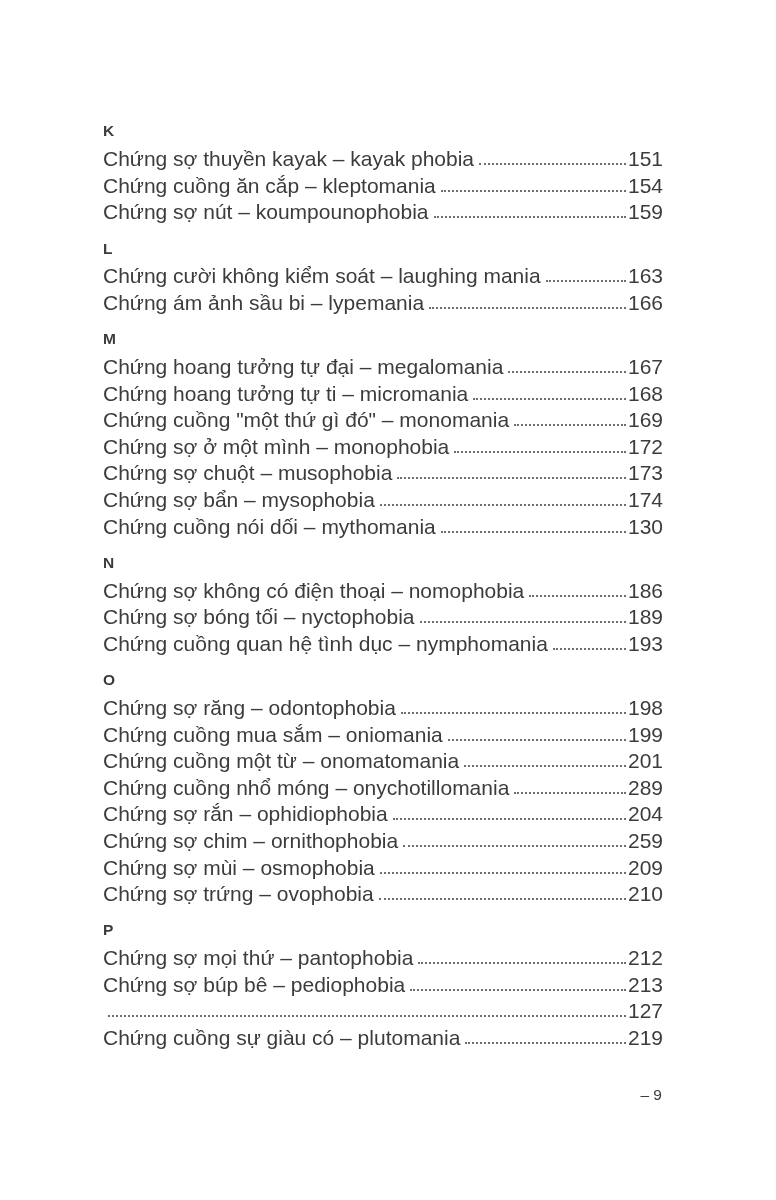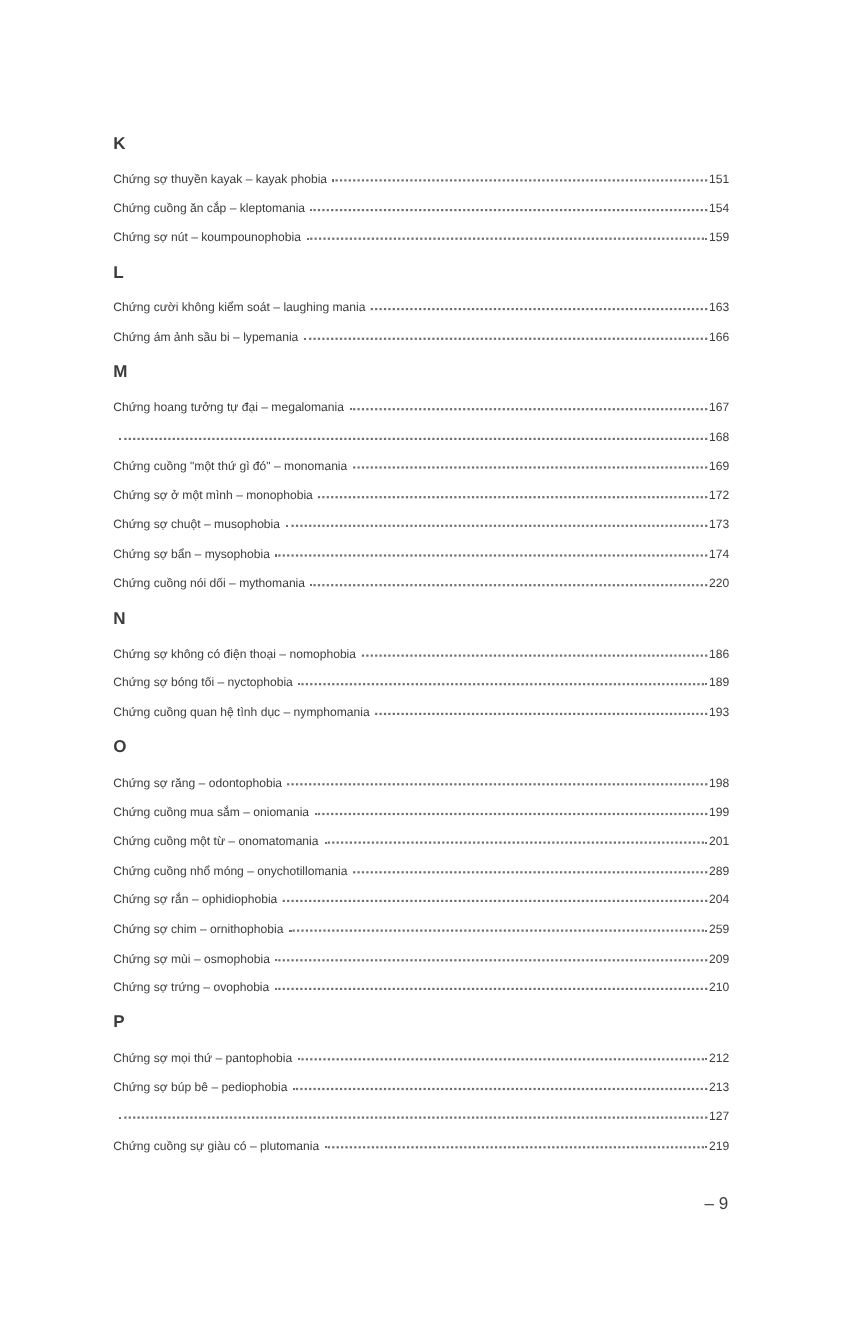--- a/index.html
+++ b/index.html
@@ -36,21 +36,21 @@
     margin-top: 11px;
     letter-spacing: 0.2px;
   }
   .section-letter:first-child {
     margin-top: 0;
   }
   .entry {
     display: flex;
     align-items: flex-end;
     height: 26.6px;
-    font-size: 11px;
+    font-size: 21px;
     line-height: 1;
   }
   .entry .title {
     white-space: nowrap;
     padding-bottom: 2px;
   }
   .entry .dots {
     flex: 1 1 auto;
     border-bottom: 2px dotted #6e6e6e;
     margin: 0 2px 6px 5px;
@@ -101,20 +101,21 @@
         <span class="dots"></span>
         <span class="pagenum">166</span>
       </div>
       <div class="section-letter">M</div>
       <div class="entry">
         <span class="title">Chứng hoang tưởng tự đại – megalomania</span>
         <span class="dots"></span>
         <span class="pagenum">167</span>
       </div>
       <div class="entry">
+        <span class="title">Chứng hoang tưởng tự ti – micromania</span>
         <span class="dots"></span>
         <span class="pagenum">168</span>
       </div>
       <div class="entry">
         <span class="title">Chứng cuồng "một thứ gì đó" – monomania</span>
         <span class="dots"></span>
         <span class="pagenum">169</span>
       </div>
       <div class="entry">
         <span class="title">Chứng sợ ở một mình – monophobia</span>
@@ -127,21 +128,21 @@
         <span class="pagenum">173</span>
       </div>
       <div class="entry">
         <span class="title">Chứng sợ bẩn – mysophobia</span>
         <span class="dots"></span>
         <span class="pagenum">174</span>
       </div>
       <div class="entry">
         <span class="title">Chứng cuồng nói dối – mythomania</span>
         <span class="dots"></span>
-        <span class="pagenum">220</span>
+        <span class="pagenum">130</span>
       </div>
       <div class="section-letter">N</div>
       <div class="entry">
         <span class="title">Chứng sợ không có điện thoại – nomophobia</span>
         <span class="dots"></span>
         <span class="pagenum">186</span>
       </div>
       <div class="entry">
         <span class="title">Chứng sợ bóng tối – nyctophobia</span>
         <span class="dots"></span>

